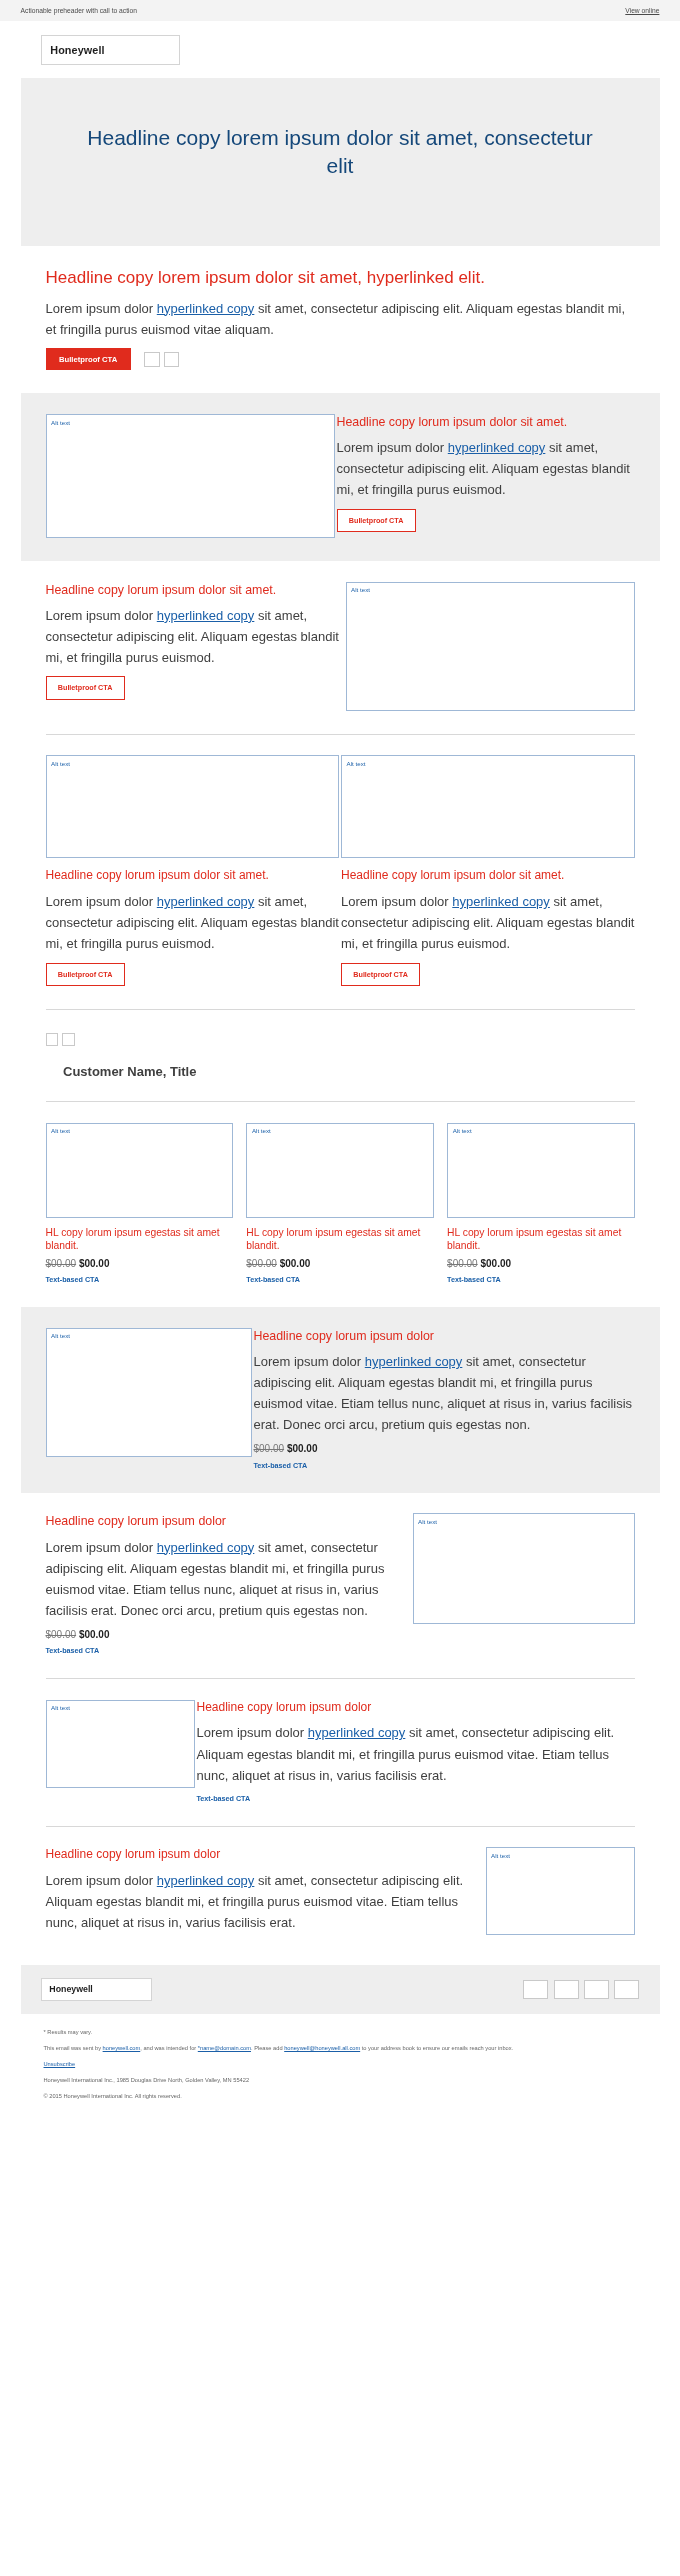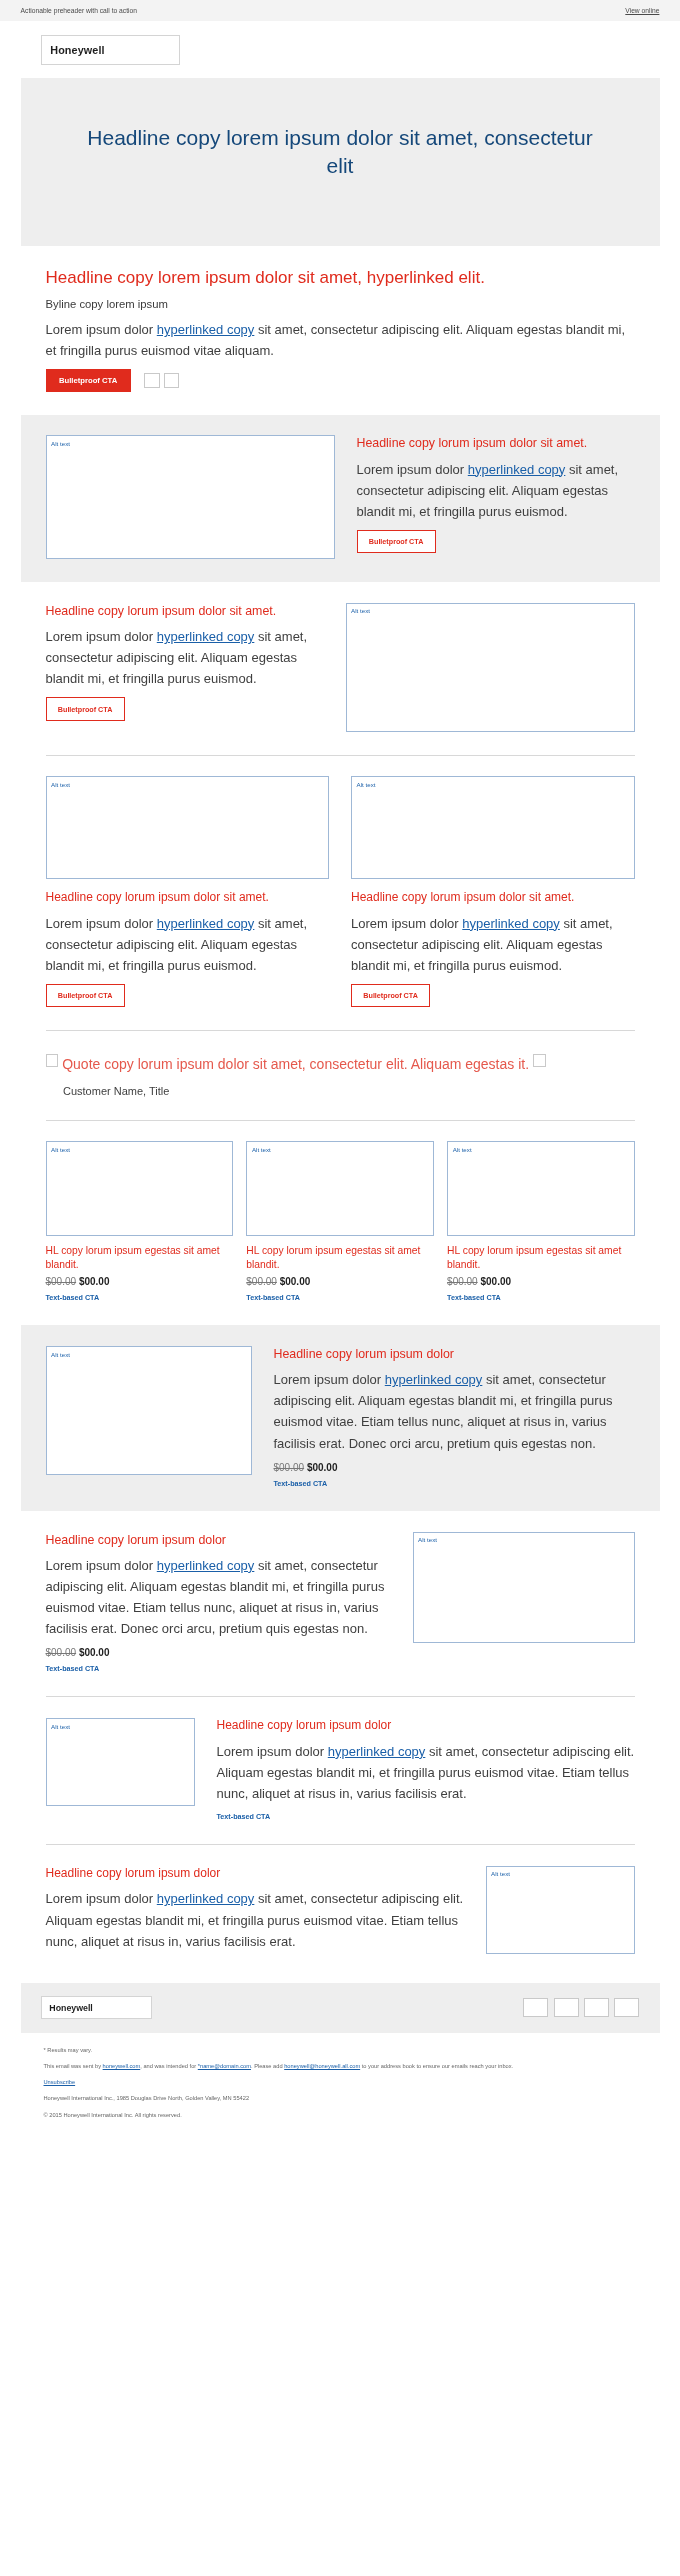--- a/index.html
+++ b/index.html
@@ -190,21 +190,21 @@
     position: absolute;
     top: 3.6px;
     left: 4.6px;
     font-size: 6.2px;
     color: #1a5fa8;
   }
 
   
   .row {
     display: flex;
-    gap: 22px;
+    gap: 2px;
     align-items: flex-start;
   }
   .col { flex: 1; }
 
   
   .quote-block {
     padding: 23px 25px 20.6px 25px;
   }
   .quote-text {
     color: #e5584c;
@@ -214,23 +214,24 @@
     margin: 0 0 11.3px 0;
   }
   .qmark {
     display: inline-block;
     width: 10.8px;
     height: 10.8px;
     border: 0.5px solid #c9c9c9;
     vertical-align: 2.1px;
   }
   .attrib {
-    font-size: 11px;
+    font-size: 13px;
     color: #3f3f3f;
     margin: 0 0 2.1px 17.5px;
+    font-weight: bold;
   }
 
   
   .three-up {
     display: flex;
     gap: 13.4px;
   }
   .three-up .cell { flex: 1; }
   .prod-title {
     color: #e02b1d;
@@ -306,21 +307,20 @@
     <div class="logo-bar">
       <div class="logo-box">Honeywell</div>
     </div>
 
     <div class="hero">
       <h1>Headline copy lorem ipsum dolor sit amet, consectetur elit</h1>
     </div>
 
     <div class="section">
       <h2 class="red">Headline copy lorem ipsum dolor sit amet, hyperlinked elit.</h2>
-      <div class="byline">Byline copy lorem ipsum</div>
       <p class="body">
         <span>Lorem ipsum dolor </span><a href="#">hyperlinked copy</a><span> sit amet, consectetur adipiscing elit. Aliquam egestas blandit mi, et fringilla purus euismod vitae aliquam.</span>
       </p>
       <div>
         <a class="cta-solid" href="#">Bulletproof CTA</a>
         <span class="social-row">
           <span class="social-sq"></span>
           <span class="social-sq"></span>
         </span>
       </div>
@@ -385,21 +385,20 @@
           <a class="cta-outline" href="#">Bulletproof CTA</a>
         </div>
       </div>
     </div>
 
     <hr class="hr">
 
     <div class="quote-block">
       <div class="quote-text">
         <span class="qmark"></span>
-        <span>Quote copy lorum ipsum dolor sit amet, consectetur elit. Aliquam egestas it.</span>
         <span class="qmark"></span>
       </div>
       <div class="attrib">Customer Name, Title</div>
     </div>
 
     <hr class="hr">
 
     <div class="section">
       <div class="three-up">
         <div class="cell">

